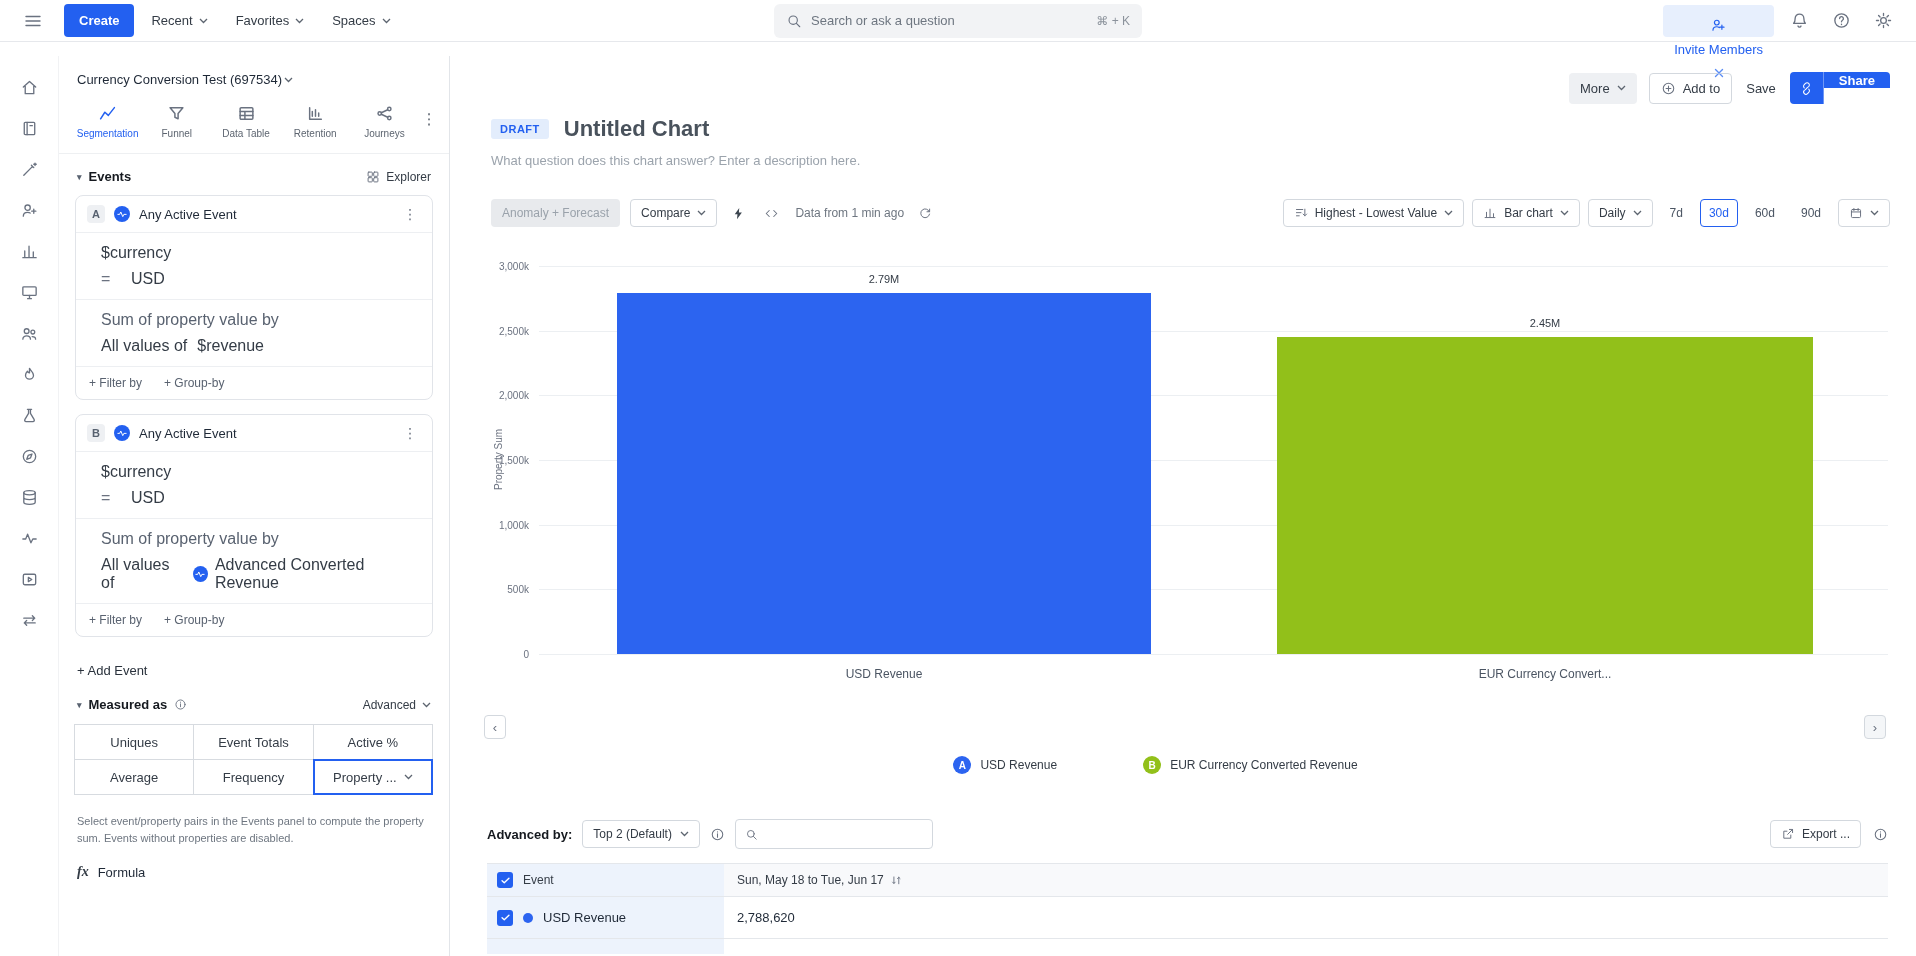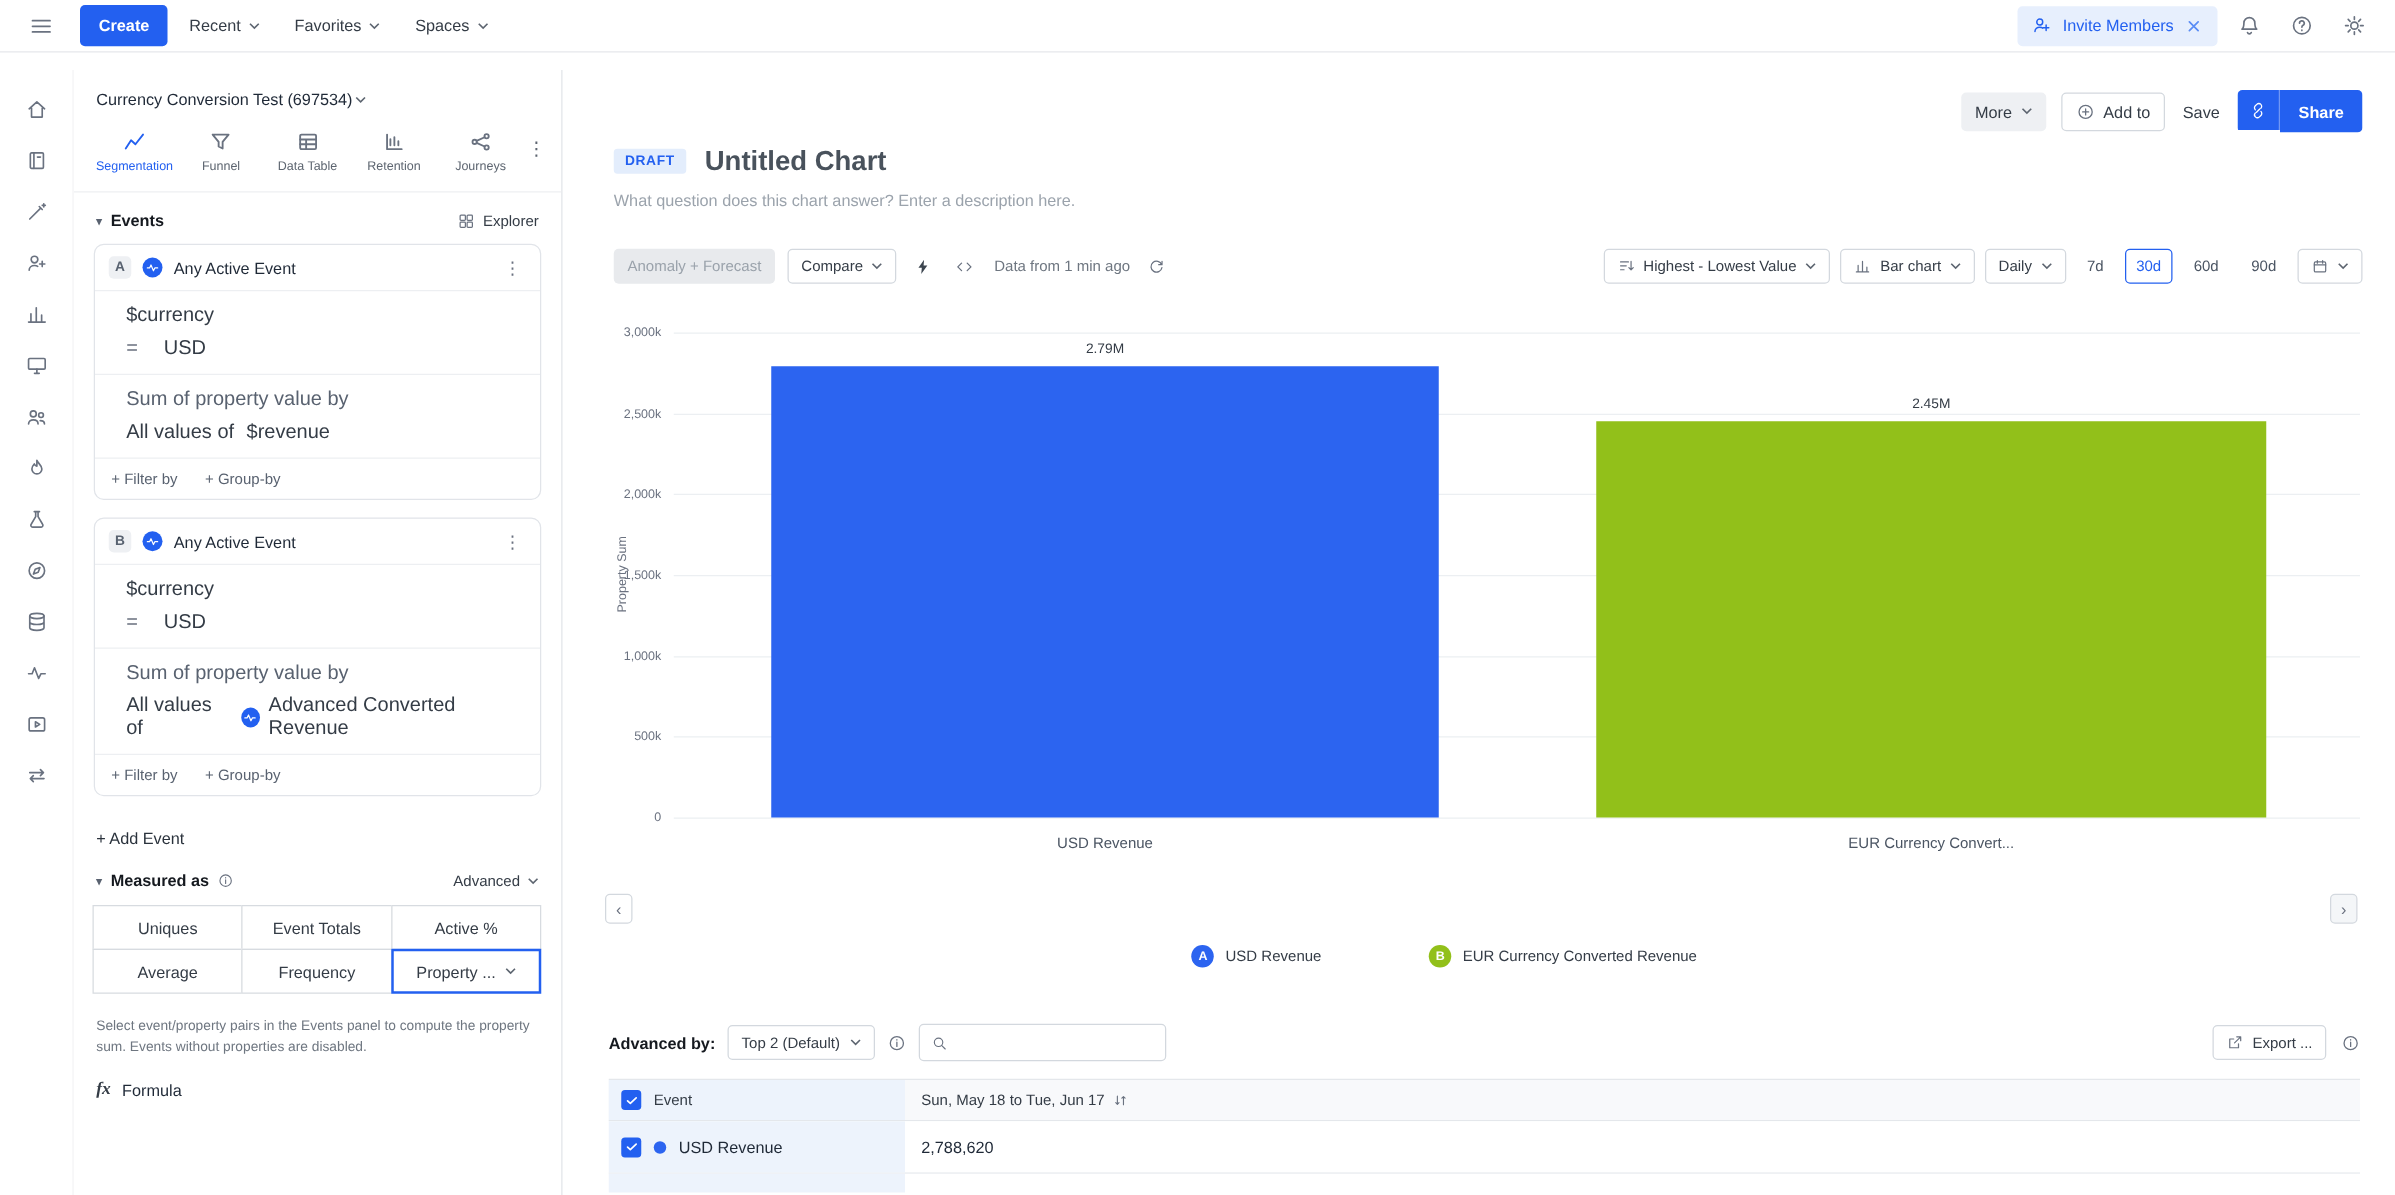--- a/index.html
+++ b/index.html
@@ -14,21 +14,21 @@
     border-bottom:1px solid #e6e8ec; display:flex; align-items:center; padding:0 16px; gap:6px; z-index:50; }
   .icon-btn { width:34px; height:34px; display:flex; align-items:center; justify-content:center; border-radius:4px; color:#4b5563; }
   .btn-create { background:#2360f0; color:#fff; font-size:13px; font-weight:bold; padding:9px 15px; border-radius:4px; margin-left:8px; }
   .nav-menu { display:flex; align-items:center; gap:6px; font-size:13px; color:#343c46; padding:9px 11px; border-radius:4px; }
   .searchbar { position:absolute; left:50%; transform:translateX(-50%); width:368px; height:34px; background:#f2f3f5;
     border-radius:6px; display:flex; align-items:center; padding:0 12px; gap:9px; cursor:pointer; }
   .search-ph { font-size:13px; color:#6e7680; flex:1; }
   .shortcut { font-size:12px; color:#8b929b; }
   .nav-right { margin-left:auto; display:flex; align-items:center; gap:8px; }
   .invite { display:flex; align-items:center; gap:8px; background:#e7effd; color:#2360f0; font-size:13px;
-    height:32px; padding:12px 11px; border-radius:4px; }
+    height:32px; padding:12px 11px; border-radius:4px;flex-direction:column; }
   .invite-x { display:flex; padding:2px; }
 
   
   .rail { position:absolute; top:56px; left:0; width:59px; height:900px; background:#fff;
     display:flex; flex-direction:column; align-items:center; padding-top:14px; gap:7px; border-right:1px solid #f1f2f4; }
   .rail-btn { width:36px; height:34px; border-radius:6px; display:flex; align-items:center; justify-content:center; }
 
   
   .panel { position:absolute; top:56px; left:59px; width:391px; height:900px; background:#fff;
     border-right:1px solid #e2e5e9; overflow:hidden; }
@@ -67,21 +67,21 @@
   
   .main { position:absolute; top:56px; left:451px; width:1465px; height:900px; background:#fff; overflow:hidden; }
   .action-bar { position:absolute; top:16px; right:26px; display:flex; align-items:center; gap:12px; }
   .btn-gray { background:#eef0f3; border-radius:4px; padding:8px 11px; font-size:13px; color:#343c46; display:flex; gap:7px; align-items:center; }
   .btn-outline { border:1px solid #d3d8de; border-radius:4px; padding:7px 11px; font-size:13px; color:#343c46;
     display:flex; gap:7px; align-items:center; background:#fff; }
   .btn-text { font-size:13px; color:#343c46; padding:8px 2px; }
   .share-group { display:flex; border-radius:4px; overflow:hidden; }
   .share-link { background:#2360f0; width:34px; height:32px; display:flex; align-items:center; justify-content:center;
     border-right:1px solid rgba(255,255,255,.35); }
-  .share-btn { background:#2360f0; color:#fff; font-size:13px; font-weight:bold; padding:0 15px; height:34px; display:flex; align-items:center; }
+  .share-btn { background:#2360f0; color:#fff; font-size:13px; font-weight:bold; padding:0 15px; height:16px; display:flex; align-items:center; }
   .title-block { position:absolute; top:60px; left:40px; }
   .title-row { display:flex; align-items:center; gap:15px; }
   .draft { background:#e3edfc; color:#2360f0; font-size:11px; font-weight:bold; letter-spacing:.5px; padding:4px 9px; border-radius:3px; }
   .chart-title { font-size:22px; color:#49525c; font-weight:600; }
   .chart-desc { margin-top:11px; font-size:13px; color:#9ba3ac; }
 
   .controls { position:absolute; top:143px; left:40px; right:26px; display:flex; align-items:center; gap:10px; }
   .ctl-disabled { background:#e8eaed; color:#9aa2ab; font-size:12px; padding:7px 11px; border-radius:4px; cursor:default; }
   .ctl-outline { border:1px solid #d3d8de; background:#fff; font-size:12px; color:#343c46; padding:6px 10px;
     border-radius:4px; display:flex; gap:7px; align-items:center; }
@@ -162,20 +162,28 @@
         <path d="M1 1l3.5 3.5L8 1" stroke="currentColor" fill="none" stroke-width="1.3"></path>
       </svg>
   </button>
   <button class="nav-menu">
     <span>Spaces</span>
     <svg class="chev" width="9" height="6" viewBox="0 0 9 6">
         <path d="M1 1l3.5 3.5L8 1" stroke="currentColor" fill="none" stroke-width="1.3"></path>
       </svg>
   </button>
 
+  <div class="searchbar">
+    <svg class="ic" width="16" height="16" viewBox="0 0 20 20">
+        <circle cx="9" cy="9" r="5.2"></circle>
+        <path d="M13 13l4.2 4.2"></path>
+      </svg>
+    <span class="search-ph">Search or ask a question</span>
+    <span class="shortcut">⌘ + K</span>
+  </div>
 
   <div class="nav-right">
     <div class="invite">
       <svg width="17" height="17" viewBox="0 0 20 20" style="stroke:#2360f0" class="ic">
           <circle cx="8" cy="6.6" r="2.8"></circle>
           <path d="M3.5 15.6c0-2.5 2-4.1 4.5-4.1 1.1 0 2.1.3 2.9.9M14 9.5v5M11.5 12H16.5"></path>
         </svg>
       <span>Invite Members</span>
       <span class="invite-x">
         <svg width="12" height="12" viewBox="0 0 12 12">

